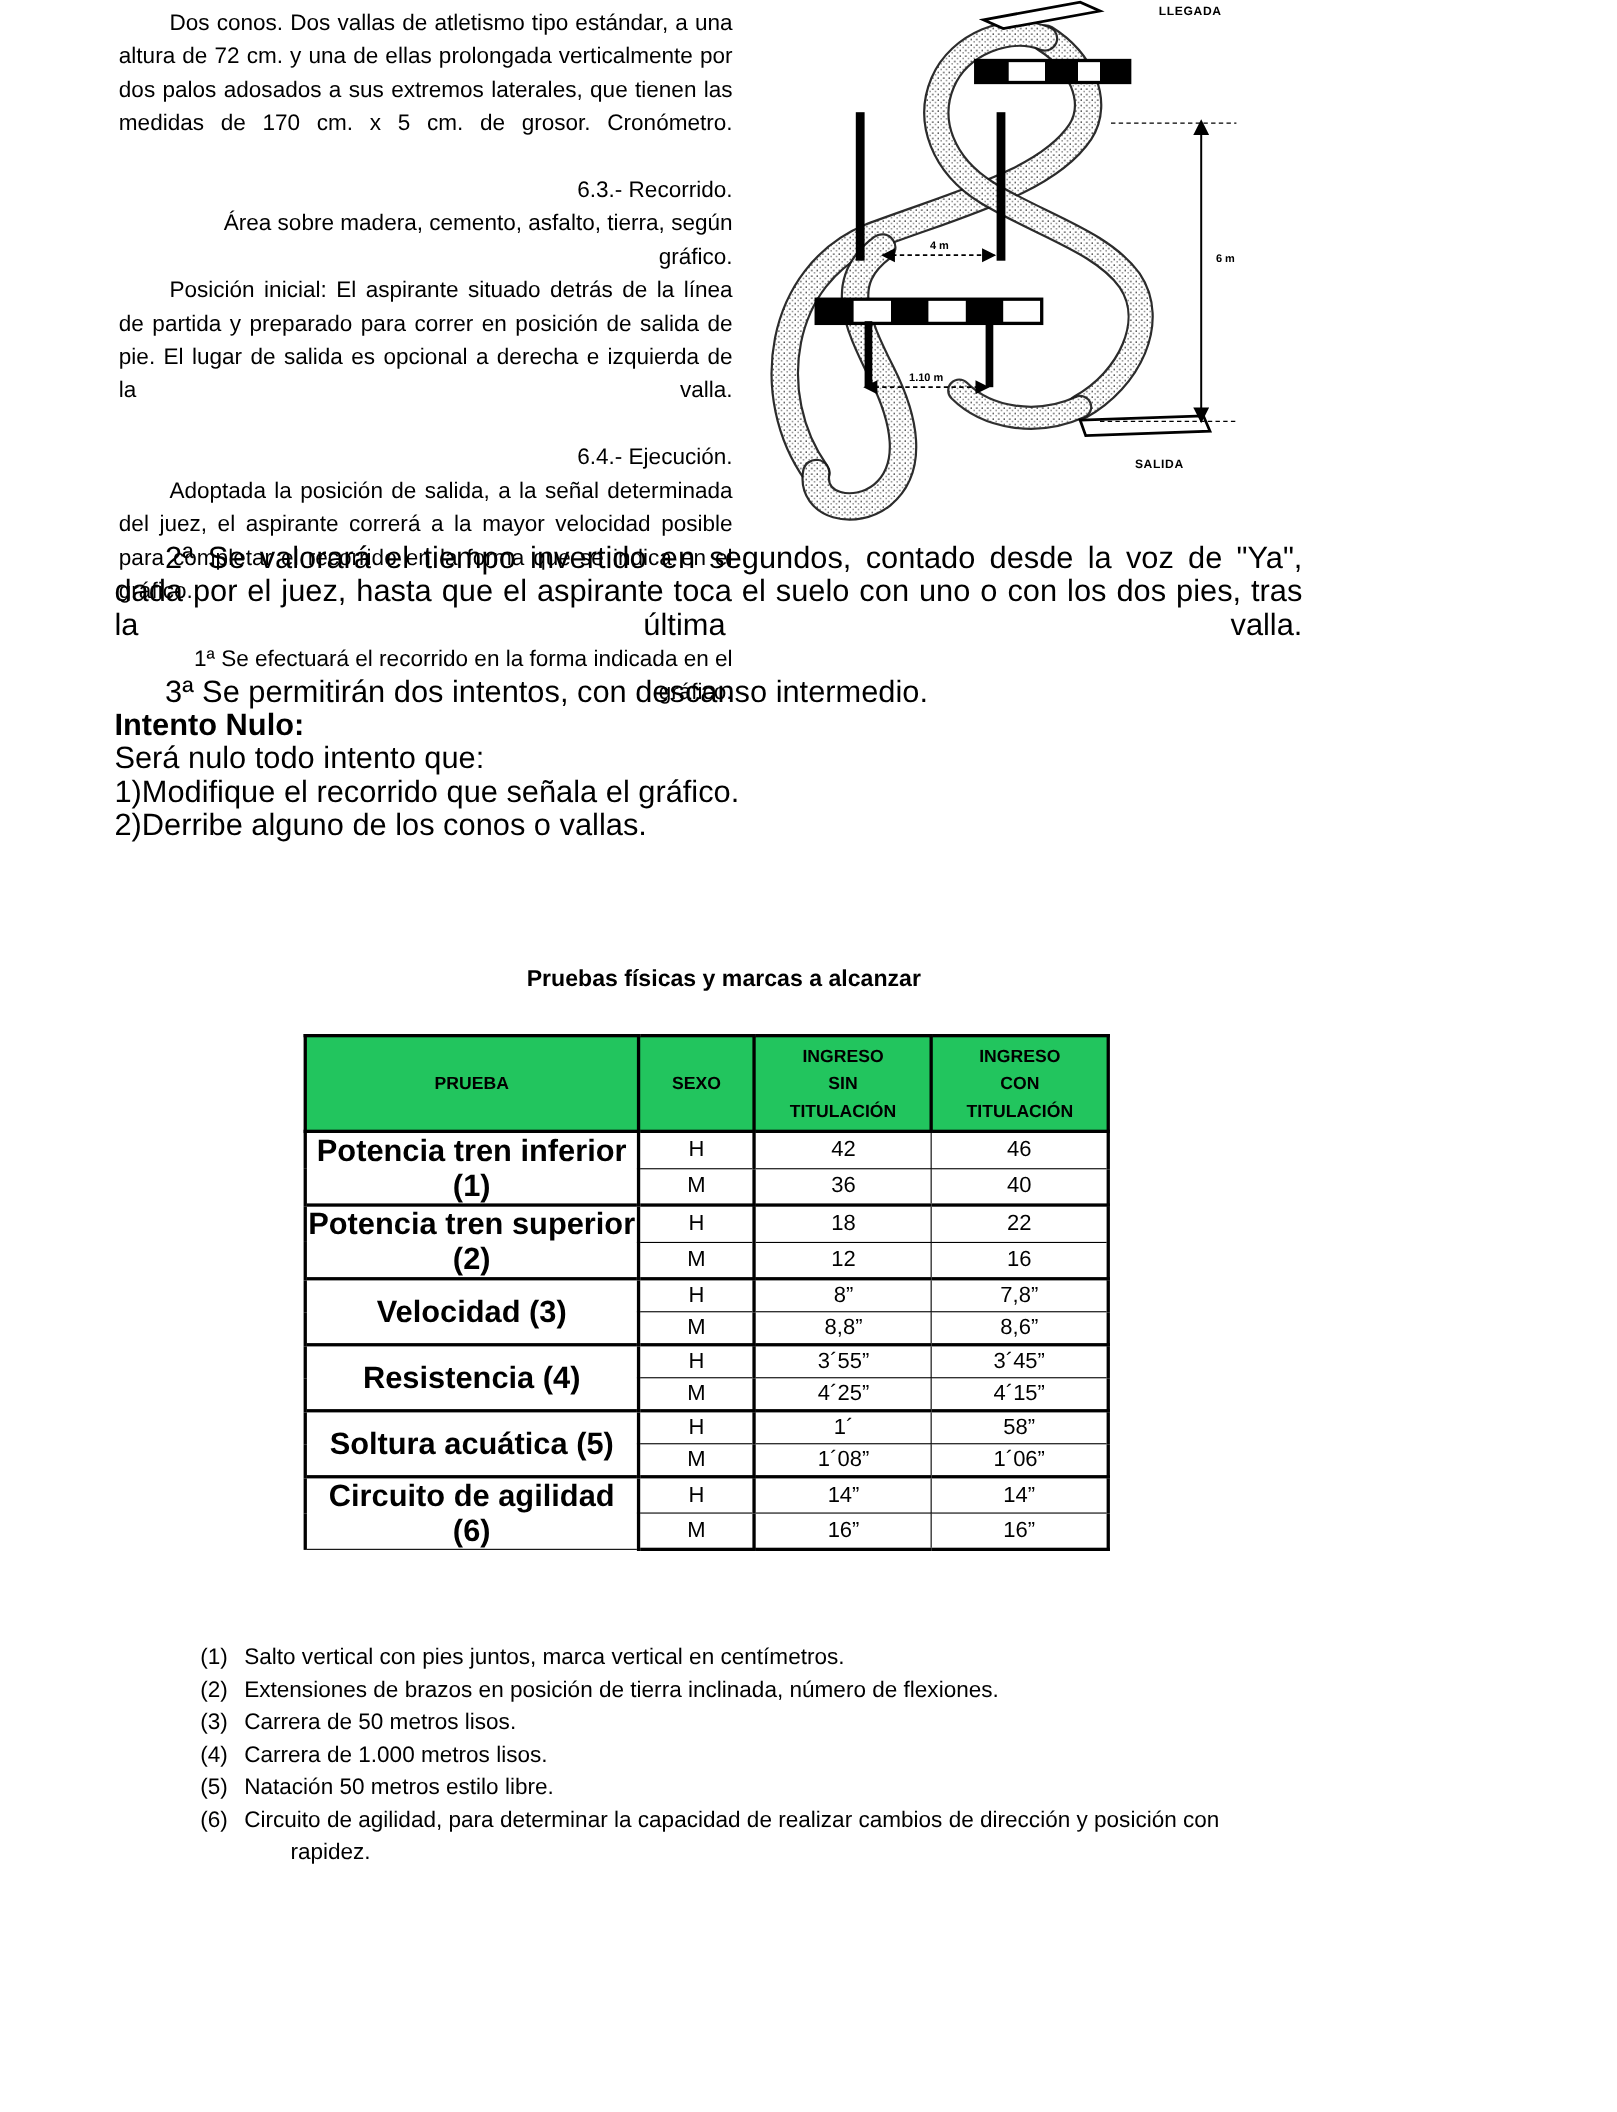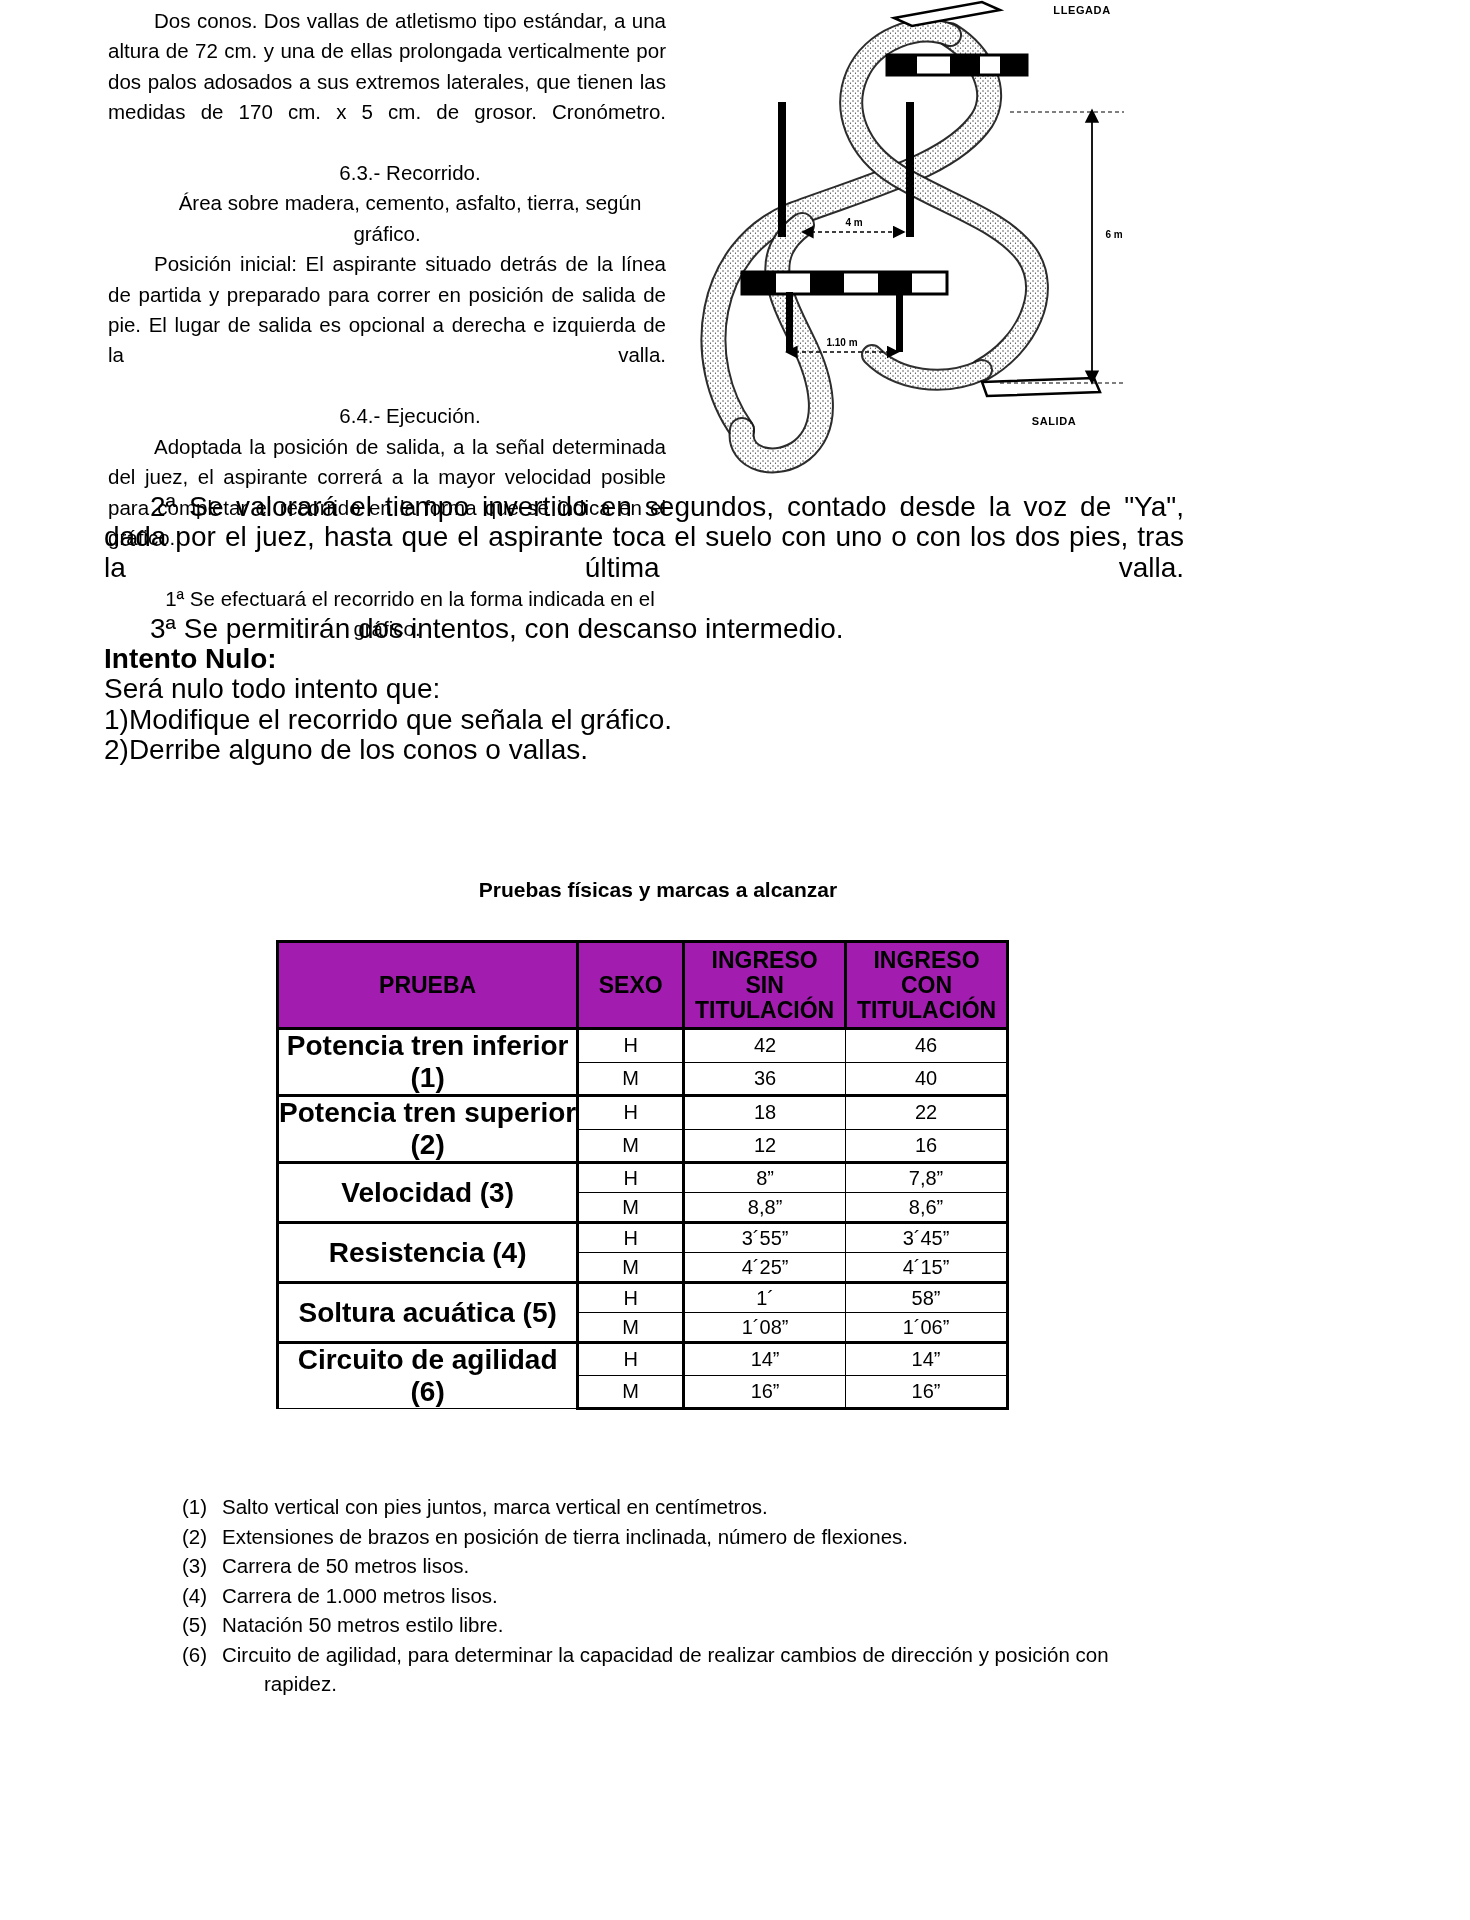--- a/index.html
+++ b/index.html
@@ -50,21 +50,21 @@
     text-indent: 46px;
   }
   
   .left-col p.ind::after,
   .left-col p.noind::after {
     content: "";
     display: inline-block;
     width: 100%;
   }
   .left-col p.nojust::after { display: none; }
-  .left-col p.nojust { text-align: center; }
+  .left-col p.nojust { text-align: right; }
 
   .fig {
     position: absolute;
     left: 640px;
     top: 0px;
     width: 470px;
     height: 480px;
   }
   .fig svg { display: block; }
 
@@ -110,23 +110,23 @@
     width: 733px;
     font-size: 20px;
   }
   .marks-table td, .marks-table th {
     border: 1px solid #000;
     padding: 0;
     text-align: center;
     vertical-align: middle;
   }
   .marks-table .hdr {
-    background: #a21caf;
+    background: #22c55e;
     font-weight: bold;
-    font-size: 23px;
+    font-size: 16px;
     line-height: 25px;
     height: 84px;
     border: 3px solid #000;
   }
   .marks-table .hdr-prueba { width: 305px; }
   .marks-table .hdr-sexo { width: 105px; }
   .marks-table .hdr-sin { width: 160px; }
   .marks-table .hdr-con { width: 160px; }
 
   .marks-table td.prueba {

